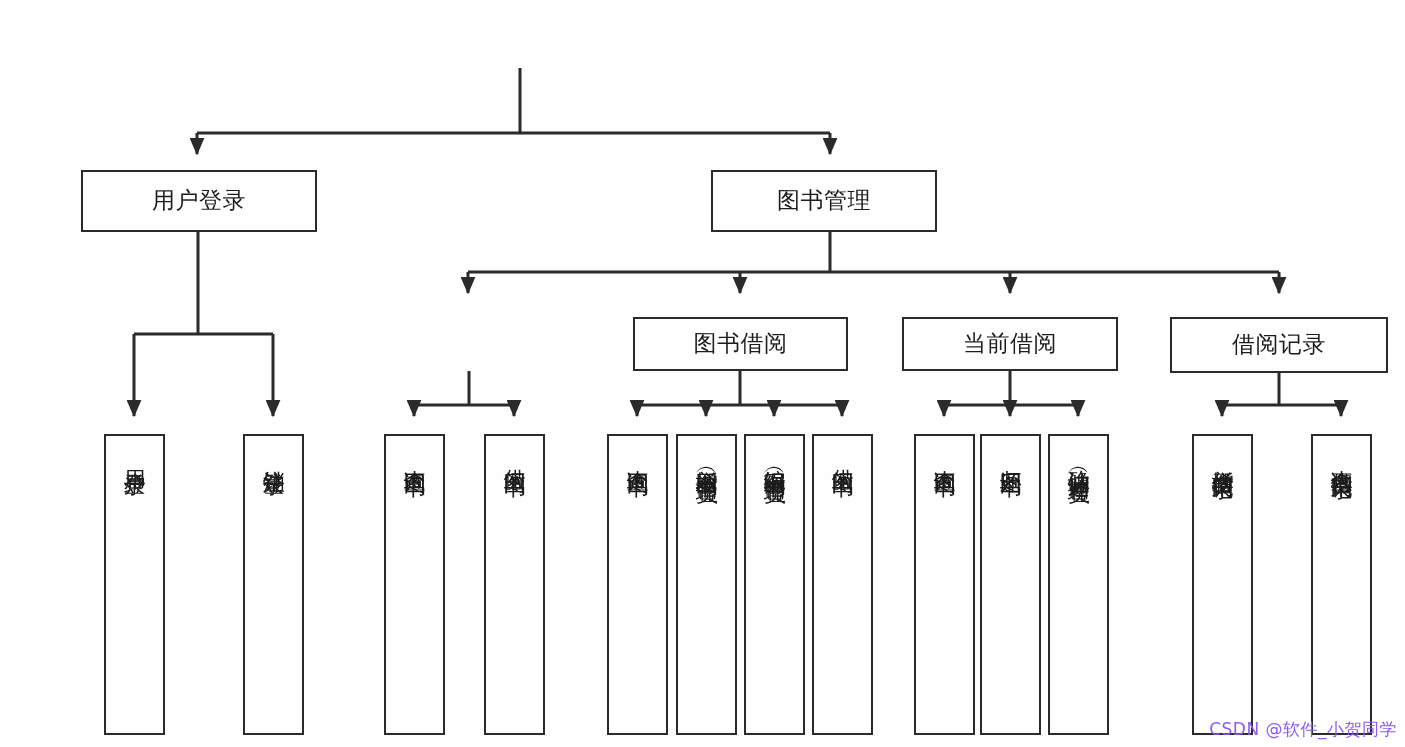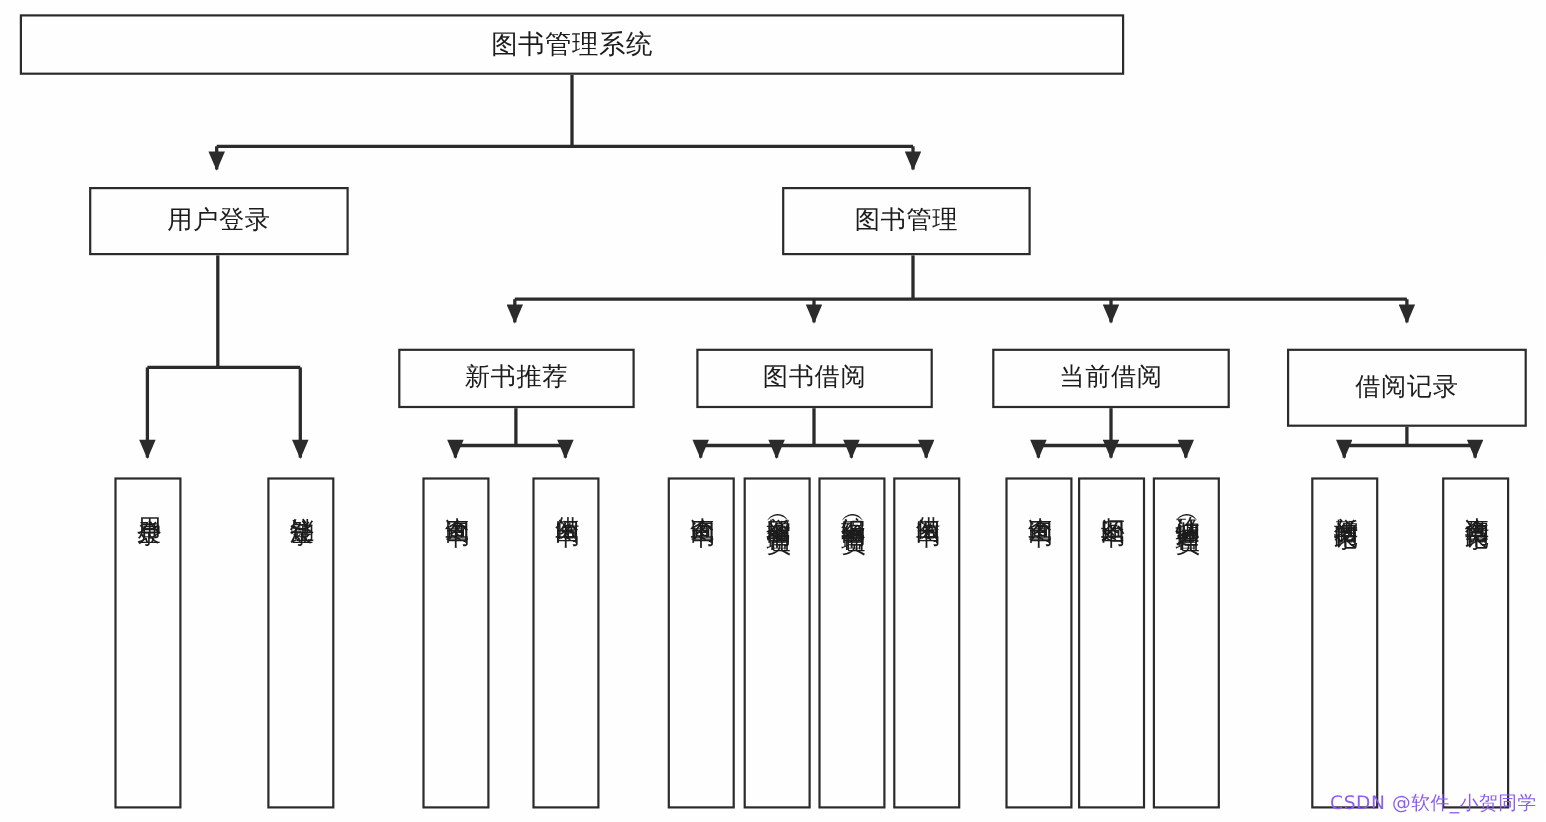--- a/index.html
+++ b/index.html
@@ -133,45 +133,39 @@
     </g>
 
     <g stroke="#2b2b2b" stroke-width="3" fill="none">
       <line x1="1279" y1="371" x2="1279" y2="405"></line>
       <line x1="1222" y1="405" x2="1341" y2="405"></line>
       <line x1="1222" y1="405" x2="1222" y2="416" marker-end="url(#arrowdown)"></line>
       <line x1="1341" y1="405" x2="1341" y2="416" marker-end="url(#arrowdown)"></line>
     </g>
   </svg>
 
-  <div class="node horiz root" style="left:18px; top:13px; width:1004px; height:55px;">
-    <span class="label">图书管理系统</span>
-  </div>
 
   <div class="node horiz" style="left:81px; top:170px; width:236px; height:62px;">
     <span class="label">用户登录</span>
   </div>
 
   <div class="node horiz" style="left:711px; top:170px; width:226px; height:62px;">
     <span class="label">图书管理</span>
   </div>
 
-  <div class="node horiz" style="left:362px; top:317px; width:215px; height:54px;">
-    <span class="label">新书推荐</span>
-  </div>
 
   <div class="node horiz" style="left:902px; top:317px; width:216px; height:54px;">
     <span class="label">当前借阅</span>
   </div>
 
   <div class="node horiz" style="left:633px; top:317px; width:215px; height:54px;">
     <span class="label">图书借阅</span>
   </div>
 
-  <div class="node horiz" style="left:1170px; top:317px; width:218px; height:71px;">
+  <div class="node horiz" style="left:1170px; top:317px; width:218px; height:56px;">
     <span class="label">借阅记录</span>
   </div>
 
   <div class="node vert" style="left:104px; top:434px; width:61px; height:301px;">
     <span class="label">用户登录</span>
   </div>
 
   <div class="node vert" style="left:243px; top:434px; width:61px; height:301px;">
     <span class="label">注销登录</span>
   </div>

